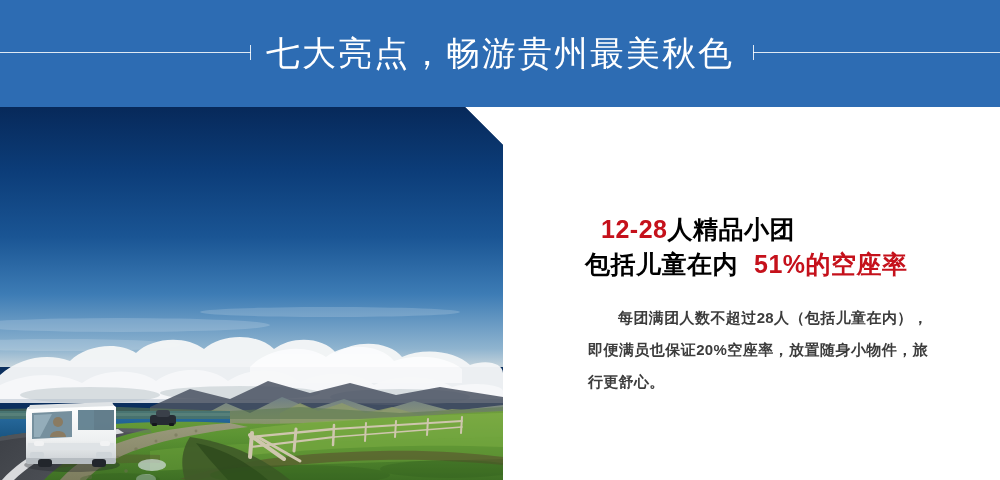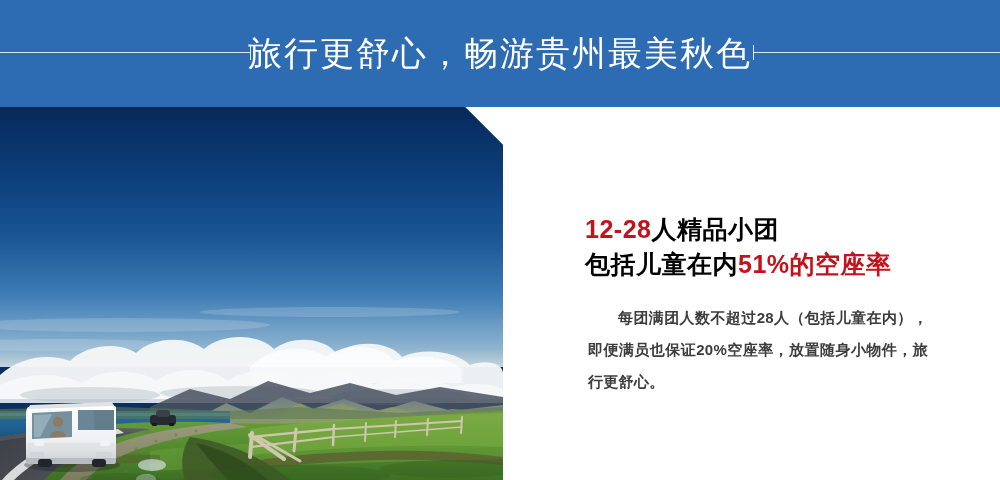--- a/index.html
+++ b/index.html
@@ -92,21 +92,21 @@
   #headline {
     position: absolute;
     left: 82px;
     top: 105px;
     font-size: 25px;
     font-weight: bold;
     line-height: 35px;
     white-space: nowrap;
     letter-spacing: 0.5px;
   }
-  .hl-red  { color: #c5111b; }
+  .hl-red  { color: #c5111b; margin-left: 16px; }
   .hl-blue { color: #000000; }
 
   #body-copy {
     position: absolute;
     left: 85px;
     top: 195px;
     width: 340px;
     font-size: 15px;
     line-height: 32px;
     color: #3c3c3c;
@@ -120,21 +120,21 @@
 </head>
 <body>
 
 <div id="banner">
 
   <div id="header">
     <div class="rule rule-left"></div>
     <div class="tick tick-left"></div>
     <div class="rule rule-right"></div>
     <div class="tick tick-right"></div>
-    <div id="header-title">旅行更舒心，畅游贵州最美秋色</div>
+    <div id="header-title">七大亮点，畅游贵州最美秋色</div>
   </div>
 
   <div id="photo-panel">
     <svg id="photo" viewBox="0 0 503 373" preserveAspectRatio="none" xmlns="http://www.w3.org/2000/svg">
       <defs>
         <linearGradient id="skyGrad" x1="0" y1="0" x2="0" y2="1">
           <stop offset="0" stop-color="#07295a"></stop>
           <stop offset="0.25" stop-color="#0c3d79"></stop>
           <stop offset="0.50" stop-color="#1a5594"></stop>
           <stop offset="0.72" stop-color="#3d7cb5"></stop>

